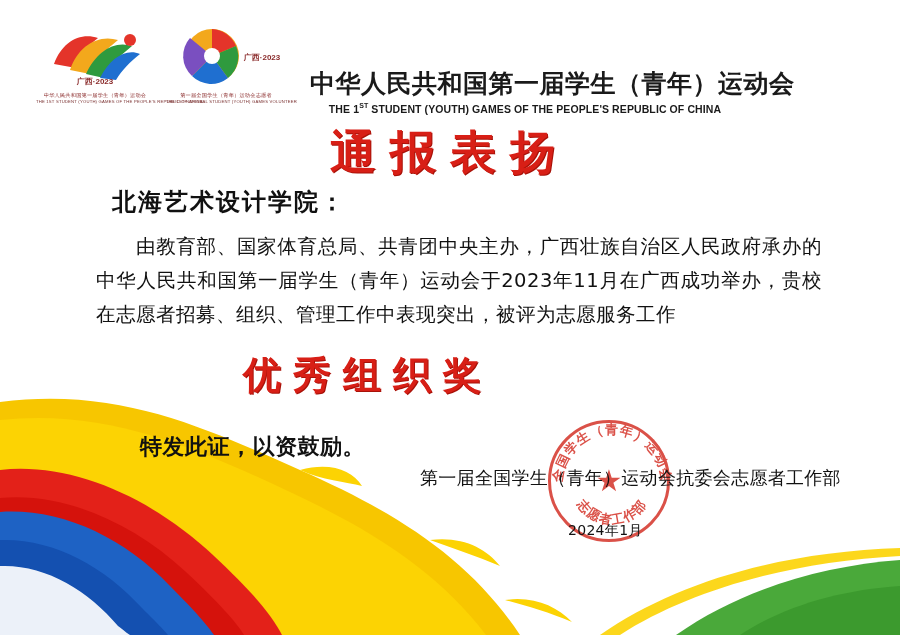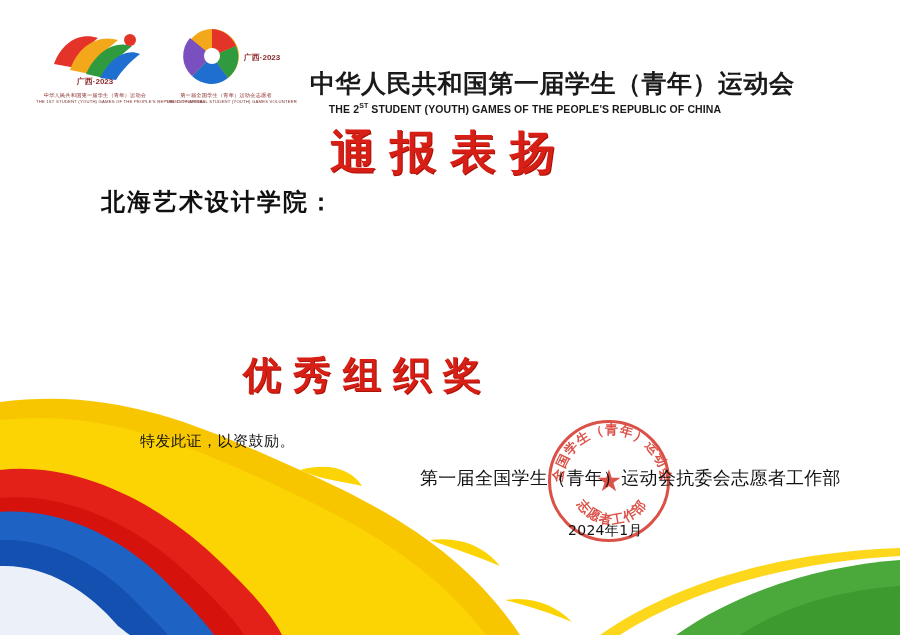--- a/index.html
+++ b/index.html
@@ -100,21 +100,21 @@
     font-weight: bold;
     letter-spacing: 14px;
     color: #d81f16;
     text-shadow: 1px 1px 0 #a81209;
   }
 
   
   .recipient {
     position: absolute;
     top: 186px;
-    left: 101px;
+    left: 112px;
     font-family: "DejaVu Sans", "Liberation Sans", sans-serif;
     font-size: 24px;
     font-weight: bold;
     color: #111111;
     letter-spacing: 2px;
   }
 
   
   .body-text {
     position: absolute;
@@ -144,23 +144,24 @@
     color: #d81f16;
     text-shadow: 1px 1px 0 #a81209;
   }
 
   
   .closing {
     position: absolute;
     top: 432px;
     left: 140px;
     font-family: "DejaVu Sans", "Liberation Sans", sans-serif;
-    font-size: 15px;
+    font-size: 22px;
     color: #111111;
     letter-spacing: 0.5px;
+    font-weight: bold;
   }
 
   
   .signature {
     position: absolute;
     top: 466px;
     left: 420px;
     width: 410px;
     font-family: "DejaVu Sans", "Liberation Sans", sans-serif;
     font-size: 18px;
@@ -263,28 +264,29 @@
         <path d="M26 52 A27 27 0 0 1 24 14 L46 32 Z" fill="#7a4fc0"></path>
         <circle cx="46" cy="32" r="8" fill="#ffffff"></circle>
         <text x="96" y="36" text-anchor="middle" font-family="Liberation Sans, sans-serif" font-size="8" font-weight="bold" fill="#8a2a2a">广西·2023</text>
       </svg>
       <div class="logo-caption">第一届全国学生（青年）运动会志愿者</div>
       <div class="logo-caption en">THE 1ST NATIONAL STUDENT (YOUTH) GAMES VOLUNTEER</div>
     </div>
 
     <div class="header-titles">
       <div class="title-cn">中华人民共和国第一届学生（青年）运动会</div>
-      <div class="title-en"><span>THE 2</span><sup>ST</sup><span> STUDENT (YOUTH) GAMES OF THE PEOPLE'S REPUBLIC OF CHINA</span></div>
+      <div class="title-en"><span>THE 1</span><sup>ST</sup><span> STUDENT (YOUTH) GAMES OF THE PEOPLE'S REPUBLIC OF CHINA</span></div>
     </div>
   </div>
 
   <div class="main-heading">通报表扬</div>
 
   <div class="recipient">北海艺术设计学院：</div>
 
+  <div class="body-text">由教育部、国家体育总局、共青团中央主办，广西壮族自治区人民政府承办的中华人民共和国第一届学生（青年）运动会于2023年11月在广西成功举办，贵校在志愿者招募、组织、管理工作中表现突出，被评为志愿服务工作</div>
 
   <div class="award">优秀组织奖</div>
 
   <div class="closing">特发此证，以资鼓励。</div>
 
   <div class="seal">
     <svg viewBox="0 0 129 129" width="129" height="129">
       <defs>
         <path id="sealTopArc" d="M 14 64 A 50 50 0 0 1 114 64" fill="none"></path>
         <path id="sealBottomArc" d="M 24 64 A 40 40 0 0 0 104 64" fill="none"></path>

